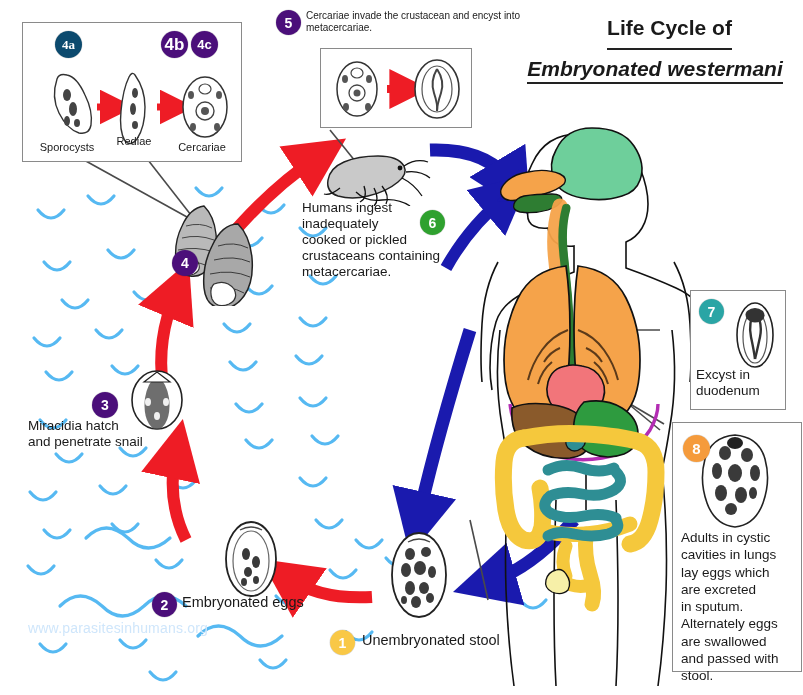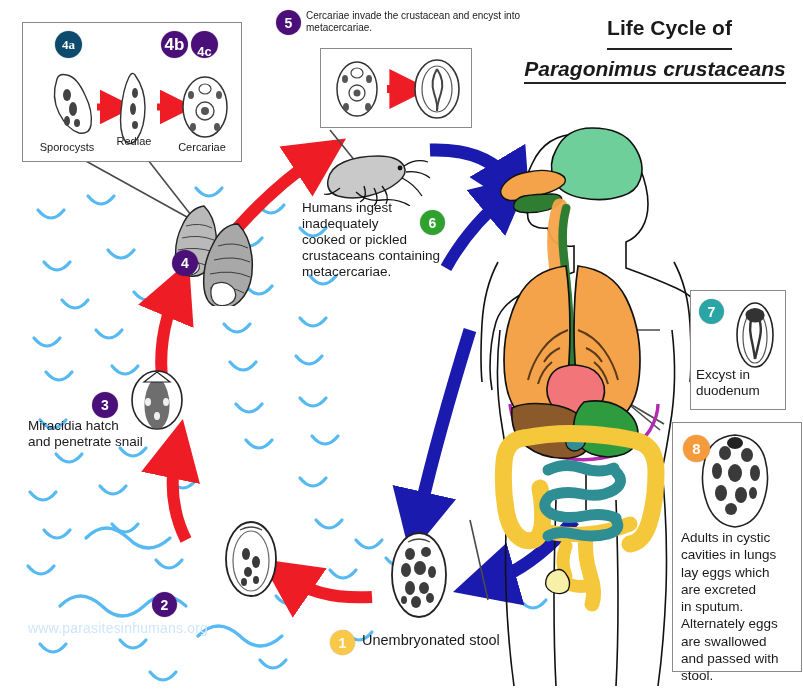--- a/index.html
+++ b/index.html
@@ -203,21 +203,21 @@
       <path d="M616 472 q10 10 -2 18 q-14 8 -32 4 q-18 -4 -32 2"></path>
       <path d="M548 498 q-8 10 4 16 q14 6 32 2 q18 -4 32 2"></path>
       <path d="M616 520 q6 10 -8 14 q-16 4 -34 0 q-16 -4 -26 2"></path>
     </g>
 
     <path d="M556 570 q-8 2 -10 10 q-2 8 6 12 q10 4 16 -2 q4 -8 -2 -16 q-4 -6 -10 -4 z" fill="#F7F0A8" stroke="#111" stroke-width="1.3"></path>
   </svg>
 
   <div class="title" style="left:510px;top:16px;width:290px;">
     <div><span class="l1">Life Cycle of</span></div>
-    <div><span class="l2">Paragonimus crustaceans</span></div>
+    <div><span class="l2">Embryonated westermani</span></div>
   </div>
 
   <div class="inset" style="left:22px;top:22px;width:218px;height:138px;">
 
     <svg width="218" height="138" style="position:absolute;left:0;top:0;">
 
       <path d="M34 56 q-6 18 2 34 q8 16 20 20 q10 2 12 -8 q2 -14 -6 -30
                q-8 -18 -18 -20 q-8 -2 -10 4 z" fill="#fff" stroke="#333" stroke-width="1.4"></path>
       <g fill="#444">
         <ellipse cx="44" cy="72" rx="4" ry="6"></ellipse>
@@ -249,21 +249,21 @@
           <ellipse cx="194" cy="104" rx="3" ry="4"></ellipse>
       </g>
     </svg>
 
     <div class="badge" style="left:32px;top:8px;width:27px;height:27px;background:#0c4a6e;font-size:13px;font-family:Liberation Serif, serif;">
       <span>4a</span>
     </div>
     <div class="badge" style="left:98px;top:8px;width:27px;height:27px;background:#4B0F7A;font-size:17px;margin-left:40px;">
       <span>4b</span>
     </div>
-    <div class="badge" style="left:168px;top:8px;width:27px;height:27px;background:#4B0F7A;font-size:13px;align-items:flex-end;">
+    <div class="badge" style="left:168px;top:8px;width:27px;height:27px;background:#4B0F7A;font-size:13px;">
       <span>4c</span>
     </div>
 
     <div class="cap" style="left:0px;top:118px;width:88px;">Sporocysts</div>
     <div class="cap" style="left:80px;top:112px;width:62px;text-align:center;">Rediae</div>
     <div class="cap" style="left:140px;top:118px;width:78px;">Cercariae</div>
   </div>
 
   <div class="badge" style="left:276px;top:10px;width:25px;height:25px;background:#4B0F7A;font-size:14px;">
     <span>5</span>
@@ -380,20 +380,21 @@
       <ellipse cx="30" cy="54" rx="4" ry="5"></ellipse>
         <ellipse cx="38" cy="62" rx="3" ry="4"></ellipse>
       <ellipse cx="26" cy="64" rx="3" ry="4"></ellipse>
     </g>
     <path d="M22 12 q11 -6 22 0" fill="none" stroke="#444" stroke-width="1.4"></path>
   </svg>
 
   <div class="badge" style="left:152px;top:592px;width:25px;height:25px;background:#4B0F7A;font-size:14px;">
     <span>2</span>
   </div>
+  <div class="txt" style="left:182px;top:594px;width:180px;font-size:14.5px;">Embryonated eggs</div>
 
   <svg class="abs" style="left:384px;top:528px;width:70px;height:94px;">
     <ellipse cx="35" cy="47" rx="27" ry="42" fill="#fff" stroke="#222" stroke-width="1.8"></ellipse>
     <g fill="#3c3c3c">
       <ellipse cx="26" cy="26" rx="5" ry="6"></ellipse>
         <ellipse cx="42" cy="24" rx="5" ry="5"></ellipse>
       <ellipse cx="22" cy="42" rx="5" ry="7"></ellipse>
         <ellipse cx="36" cy="40" rx="6" ry="7"></ellipse>
       <ellipse cx="48" cy="44" rx="4" ry="6"></ellipse>
         <ellipse cx="26" cy="60" rx="5" ry="7"></ellipse>

